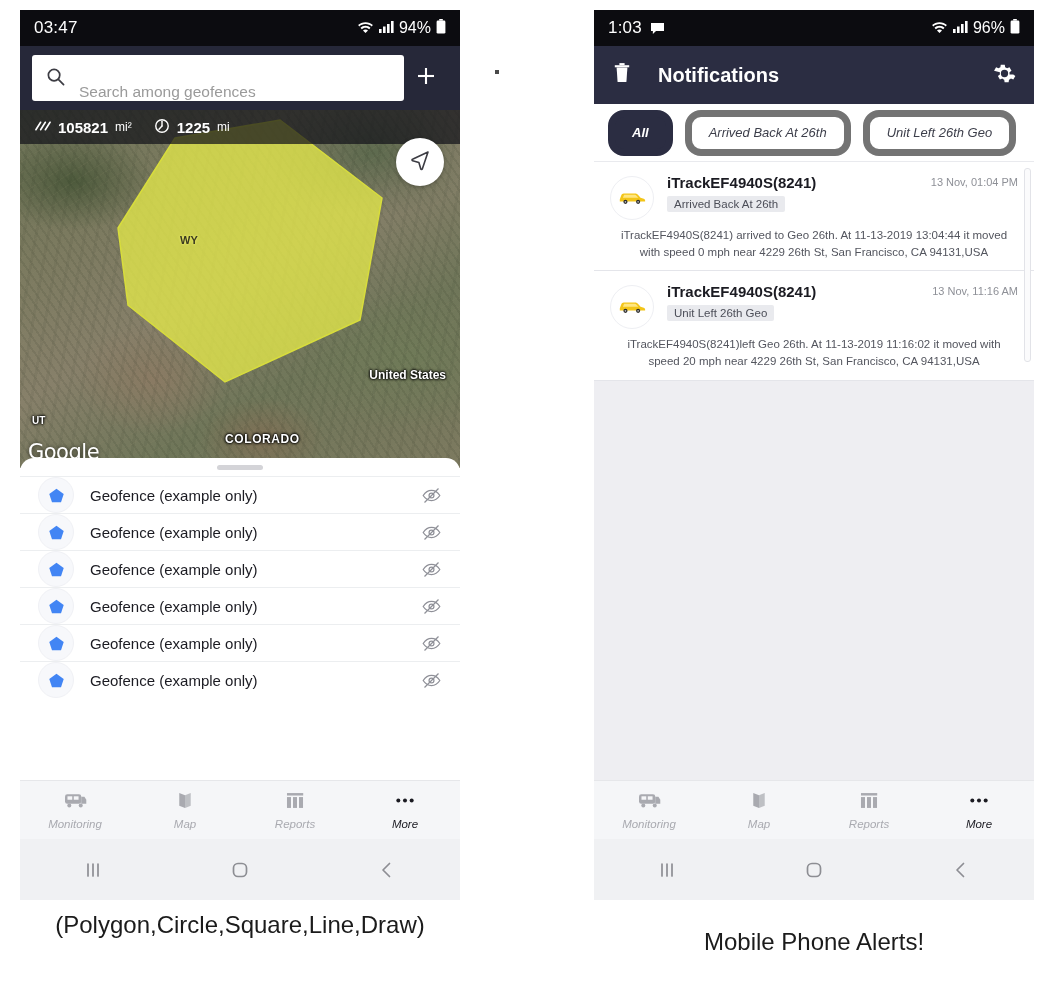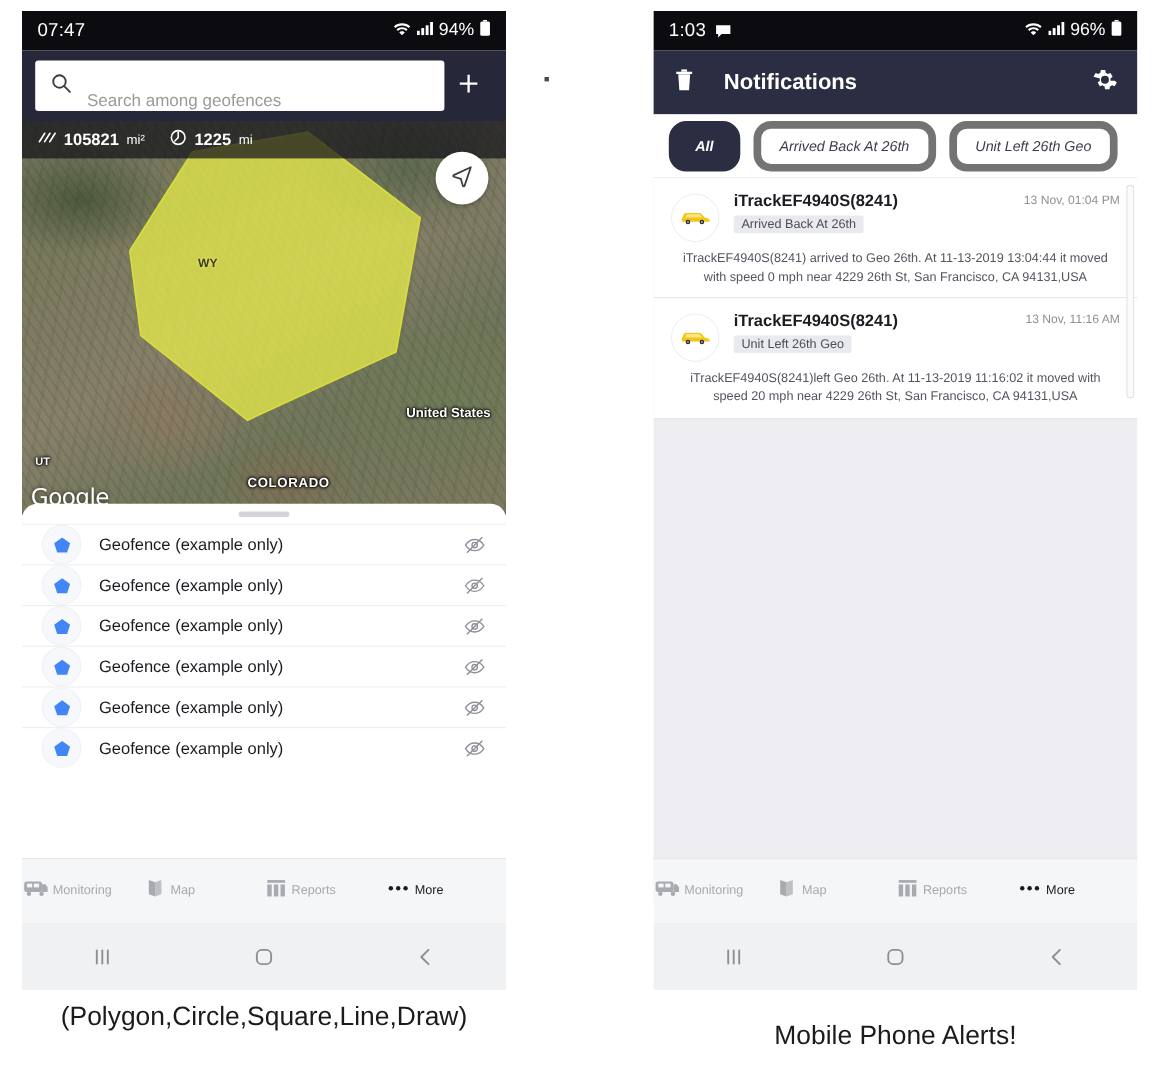--- a/index.html
+++ b/index.html
@@ -71,21 +71,21 @@
   .geo-row{height:37px;display:flex;align-items:center;padding:0 18px;
            box-sizing:border-box;border-top:1px solid #eceef0;gap:16px;}
   .geo-ico{width:34px;height:34px;border-radius:50%;background:#f7f8fb;
            border:1px solid #f0f1f5;display:flex;align-items:center;justify-content:center;}
   .geo-name{flex:1;font-size:15px;color:#1b1b22;font-weight:400;}
   .eye-off{color:#8f9098;display:flex;align-items:center;}
 
   
   .appnav{position:absolute;left:0;right:0;bottom:61px;height:58px;background:#f5f6f8;
           display:flex;align-items:center;border-top:1px solid #e6e7ea;z-index:9;}
-  .nav-item{flex:1;display:flex;flex-direction:row;align-items:center;gap:3px;color:#a9aab0;}
+  .nav-item{flex:1;display:flex;flex-direction:column;align-items:center;gap:3px;color:#a9aab0;font-style:italic;}
   .nav-item.active{color:#1b1b22;}
   .nav-lbl{font-size:11.5px;}
   .sysnav{position:absolute;left:0;right:0;bottom:0;height:61px;background:#f0f1f3;
           display:flex;align-items:center;z-index:9;}
   .sys-item{flex:1;display:flex;align-items:center;justify-content:center;color:#8d8e93;}
 
   
   .appbar{height:58px;background:#2b2d42;display:flex;align-items:center;
           padding:0 18px;box-sizing:border-box;color:#fff;}
   .appbar-title{font-size:20px;font-weight:700;margin-left:26px;flex:1;}
@@ -119,21 +119,21 @@
   .cap-right{left:594px;top:912px;width:440px;font-size:24px;margin-top:16px;}
   .dot-artifact{position:absolute;left:495px;top:70px;width:4px;height:4px;
                 background:#4a4a4a;}
 </style>
 </head>
 <body>
 
 <div class="phone phone-left">
 
   <div class="statusbar">
-    <span class="sb-time">07:47</span>
+    <span class="sb-time">03:47</span>
     <span class="sb-spacer"></span>
     <span class="sb-right">
       <span>
         <svg width="17" height="13" viewBox="0 0 17 13">
             <path d="M8.5 2.2c3 0 5.6 1.1 7.4 2.8l-1.3 1.4C13.1 5 10.9 4.1 8.5 4.1S3.9 5 2.4 6.4L1.1 5C2.9 3.3 5.5 2.2 8.5 2.2zm0 3.6c2 0 3.8.8 5 2l-1.3 1.4c-.9-.9-2.2-1.5-3.7-1.5s-2.8.6-3.7 1.5L3.5 7.8c1.2-1.2 3-2 5-2zm0 3.7c1 0 1.9.4 2.5 1.1L8.5 13 6 10.6c.6-.7 1.5-1.1 2.5-1.1z" fill="#fff"></path>
           </svg>
       </span>
       <span>
         <svg width="15" height="13" viewBox="0 0 15 13">
             <rect x="0" y="9" width="2.6" height="4" fill="#fff"></rect>

